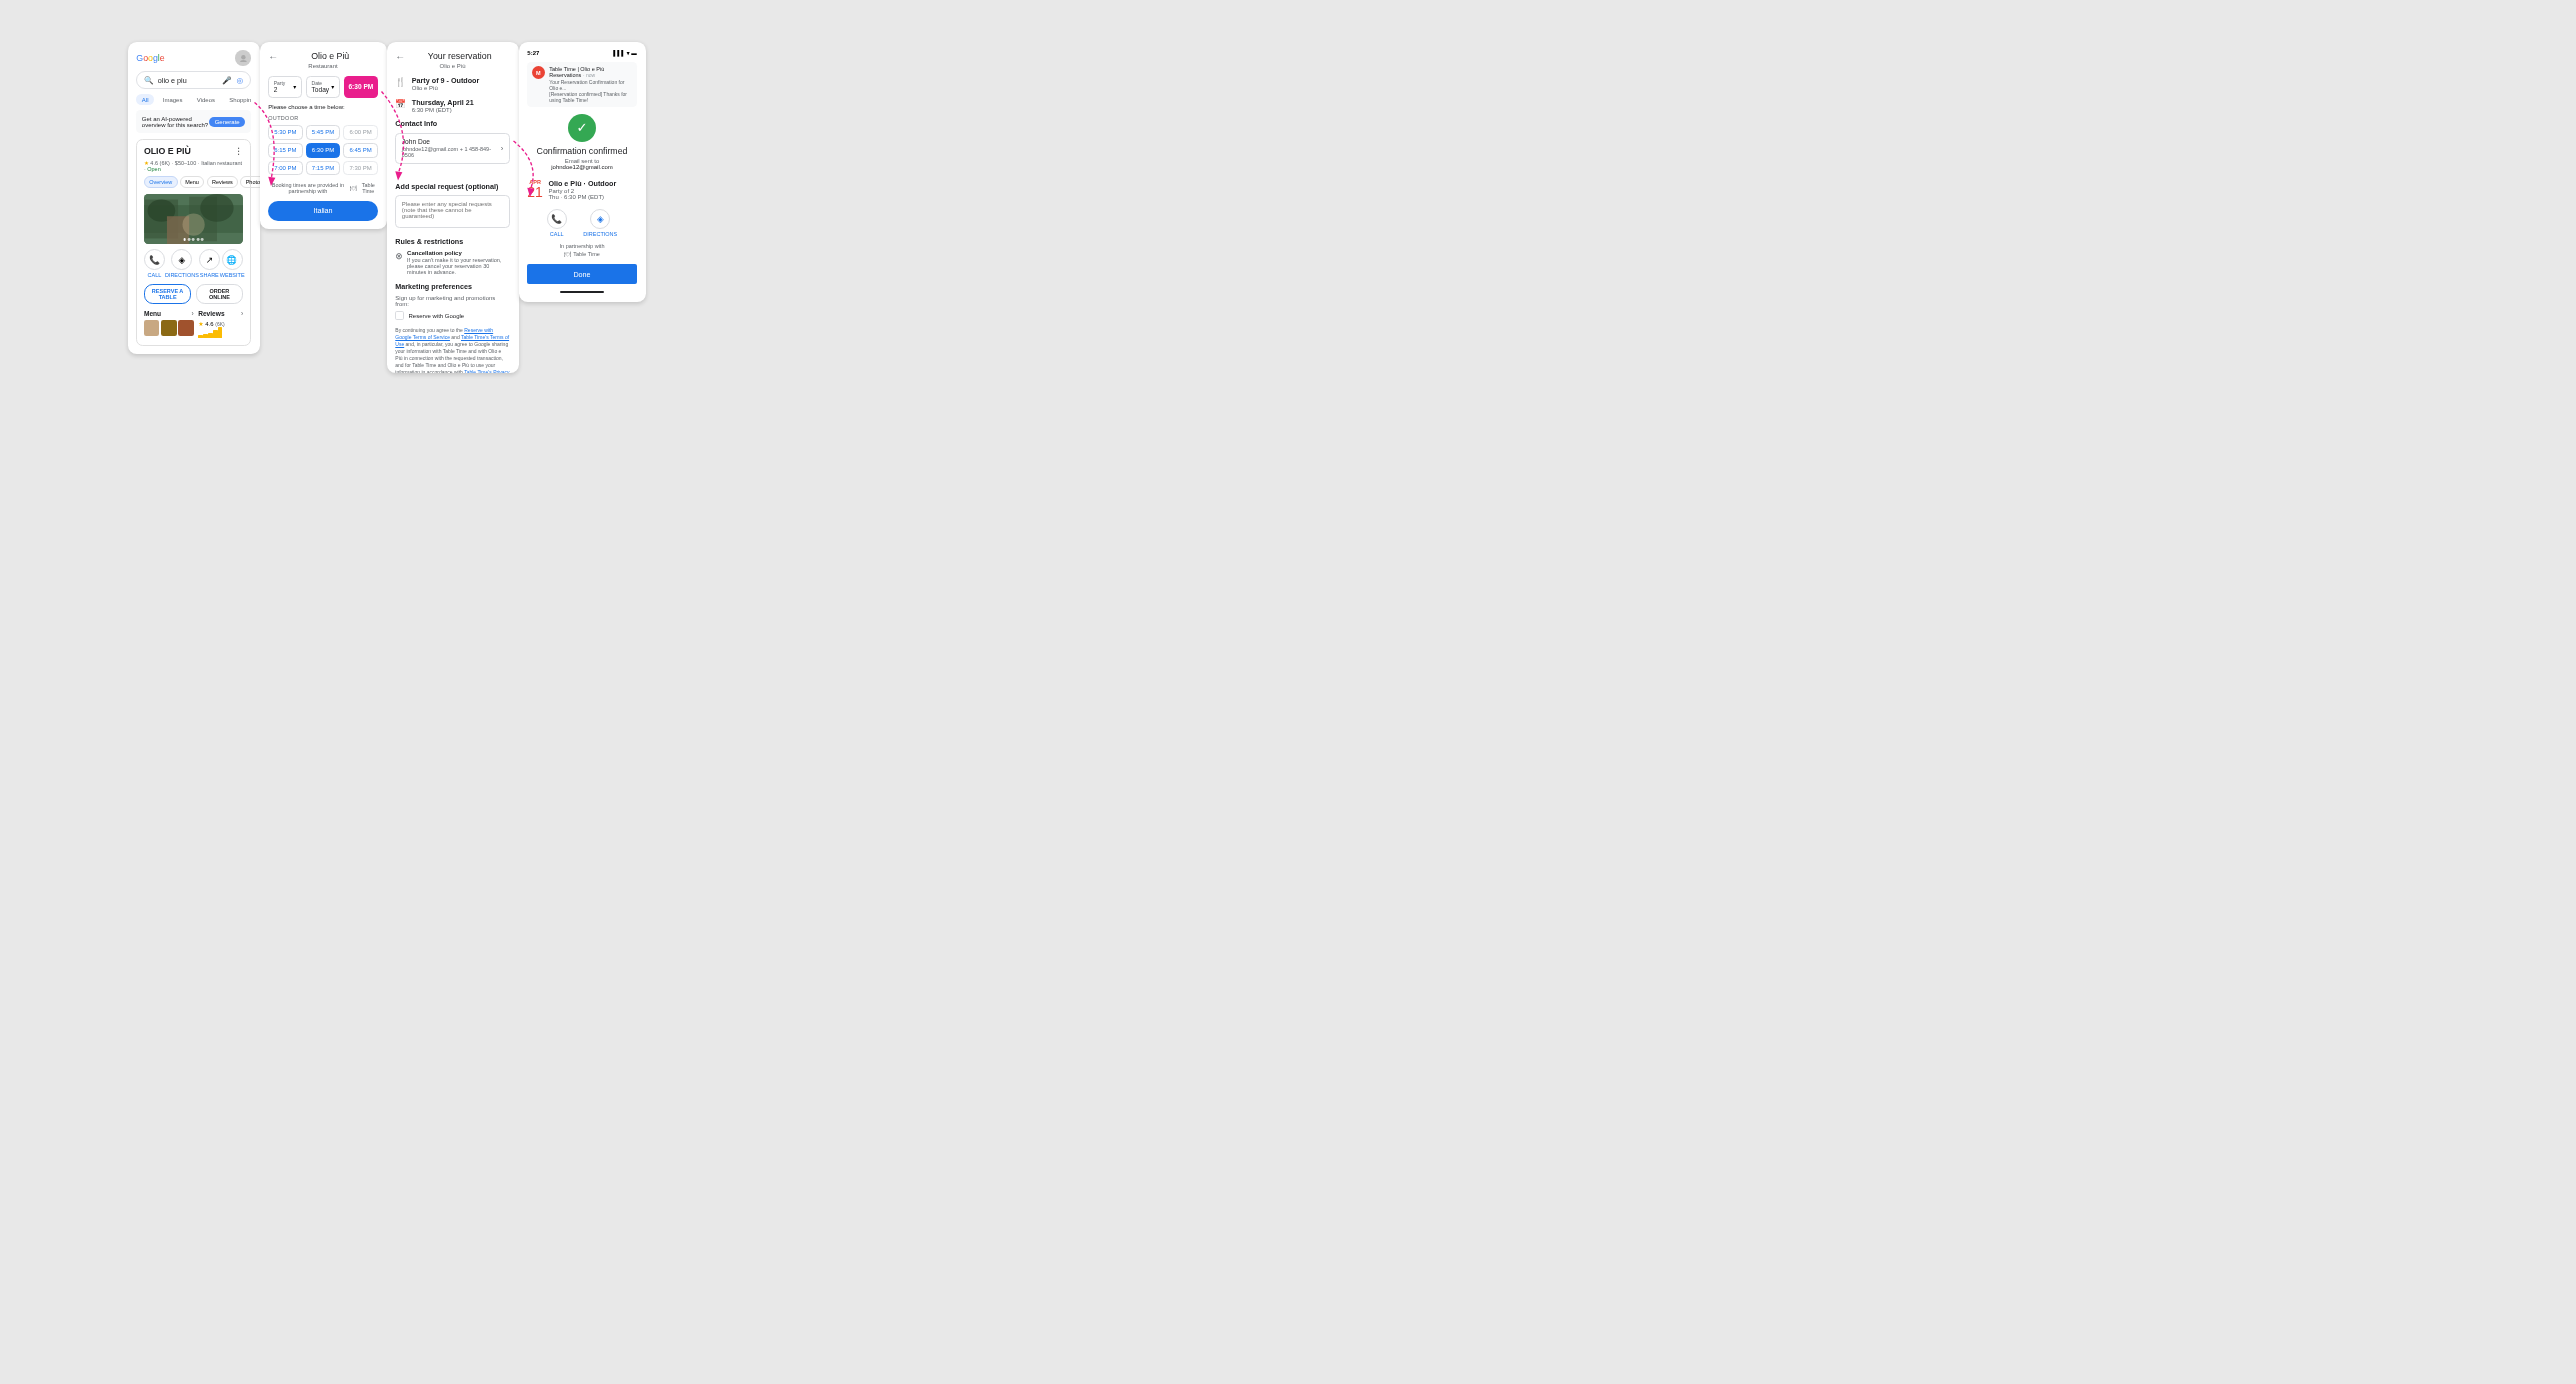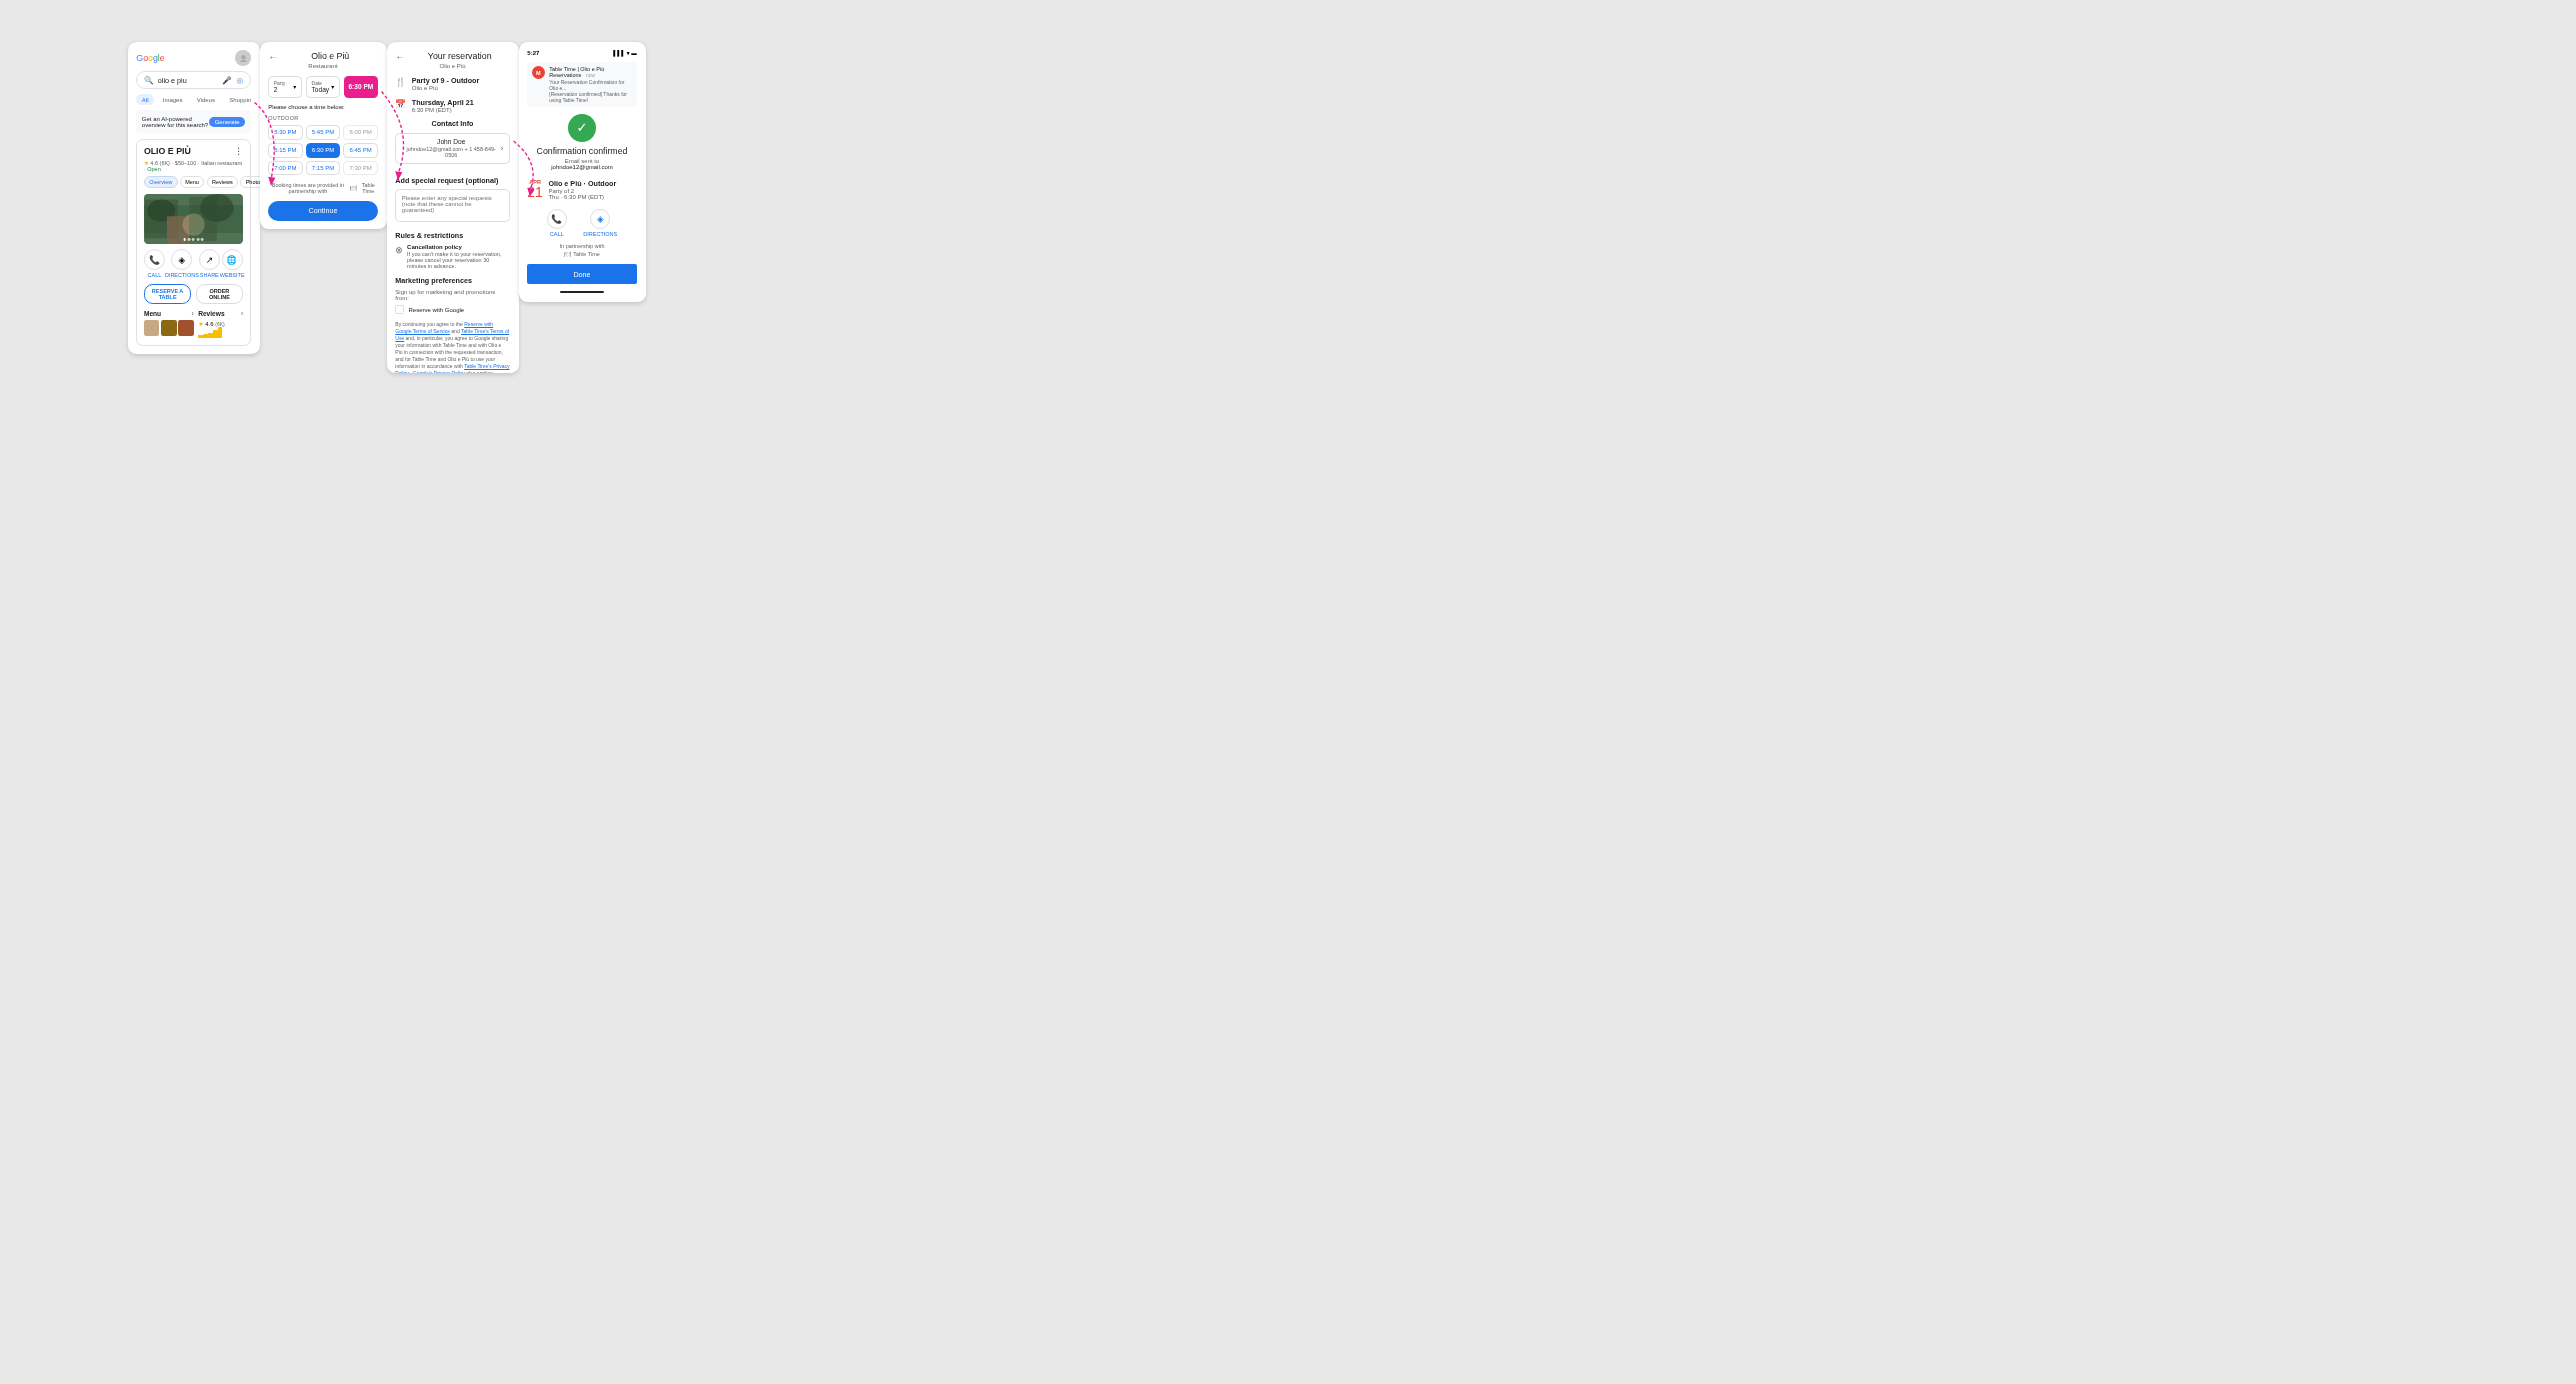--- a/index.html
+++ b/index.html
@@ -428,22 +428,21 @@
       display: flex;
       align-items: flex-start;
       gap: 5.5px;
       margin-bottom: 6.6px;
     }
     .res-icon { color: #5f6368; font-size: 8.8px; margin-top: 1.1px; }
     .res-title { font-size: 7.2px; font-weight: 600; color: #202124; }
     .res-sub { font-size: 6px; color: #5f6368; }
 
     .contact-section {
-      margin-bottom: 12px;
-      text-align: center;
+      margin-bottom: 18px;
     }
     .section-heading { font-size: 7.2px; font-weight: 600; color: #202124; margin-bottom: 4.4px; }
     .contact-row {
       display: flex;
       align-items: center;
       justify-content: space-between;
       border: 0.6px solid #dadce0;
       border-radius: 4.4px;
       padding: 4.4px 5.5px;
     }
@@ -827,21 +826,21 @@
       <div class="time-slot">7:15 PM</div>
       <div class="time-slot disabled">7:30 PM</div>
     </div>
 
     <div class="partnership-note">
       <span>Booking times are provided in partnership with</span>
       <span>🍽</span>
       <span>Table Time</span>
     </div>
 
-    <button class="continue-btn">Continue</button>
+    <button class="continue-btn">Italian</button>
   </div>
 
   <div style="position:relative; width:0; height:0; overflow:visible;">
     <svg width="44" height="110" style="position:absolute; left:-11px; top:44px;" viewBox="0 0 80 200">
       <path d="M 10 10 Q 70 80 40 160" stroke="#e91e8c" stroke-width="2.5" fill="none" stroke-dasharray="6,4"></path>
       <polygon points="35,155 40,172 48,157" fill="#e91e8c"></polygon>
     </svg>
   </div>
 
   <div class="screen-3">

